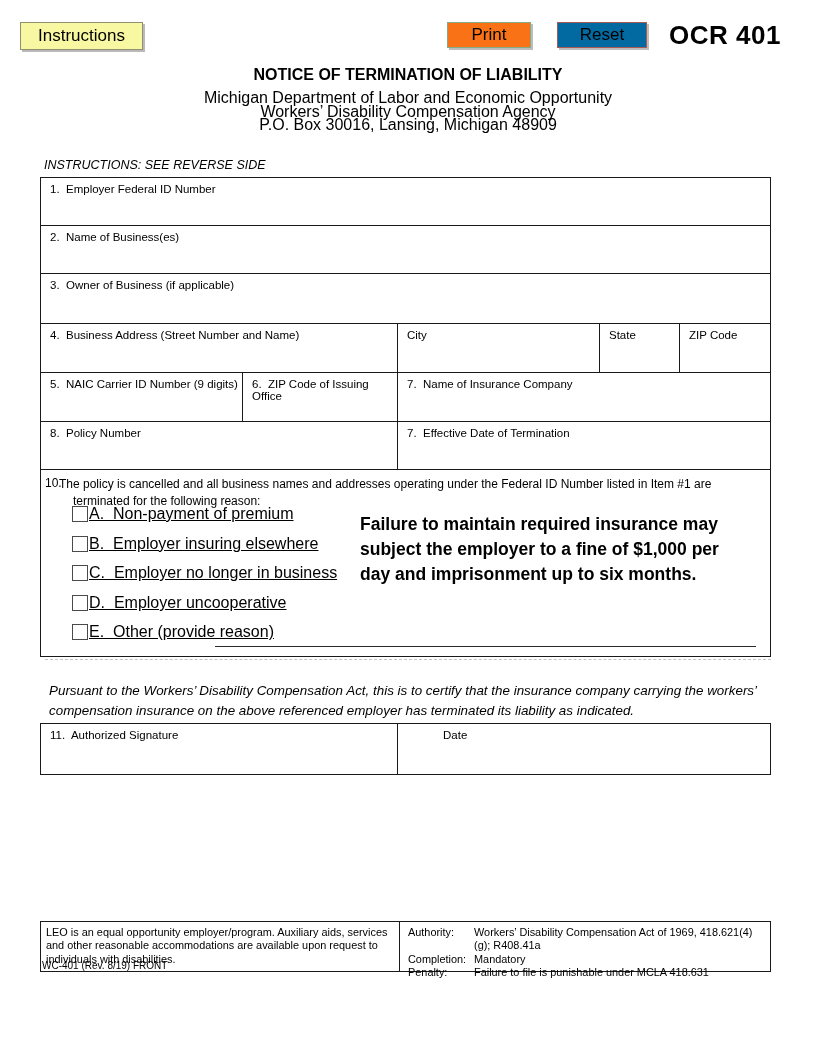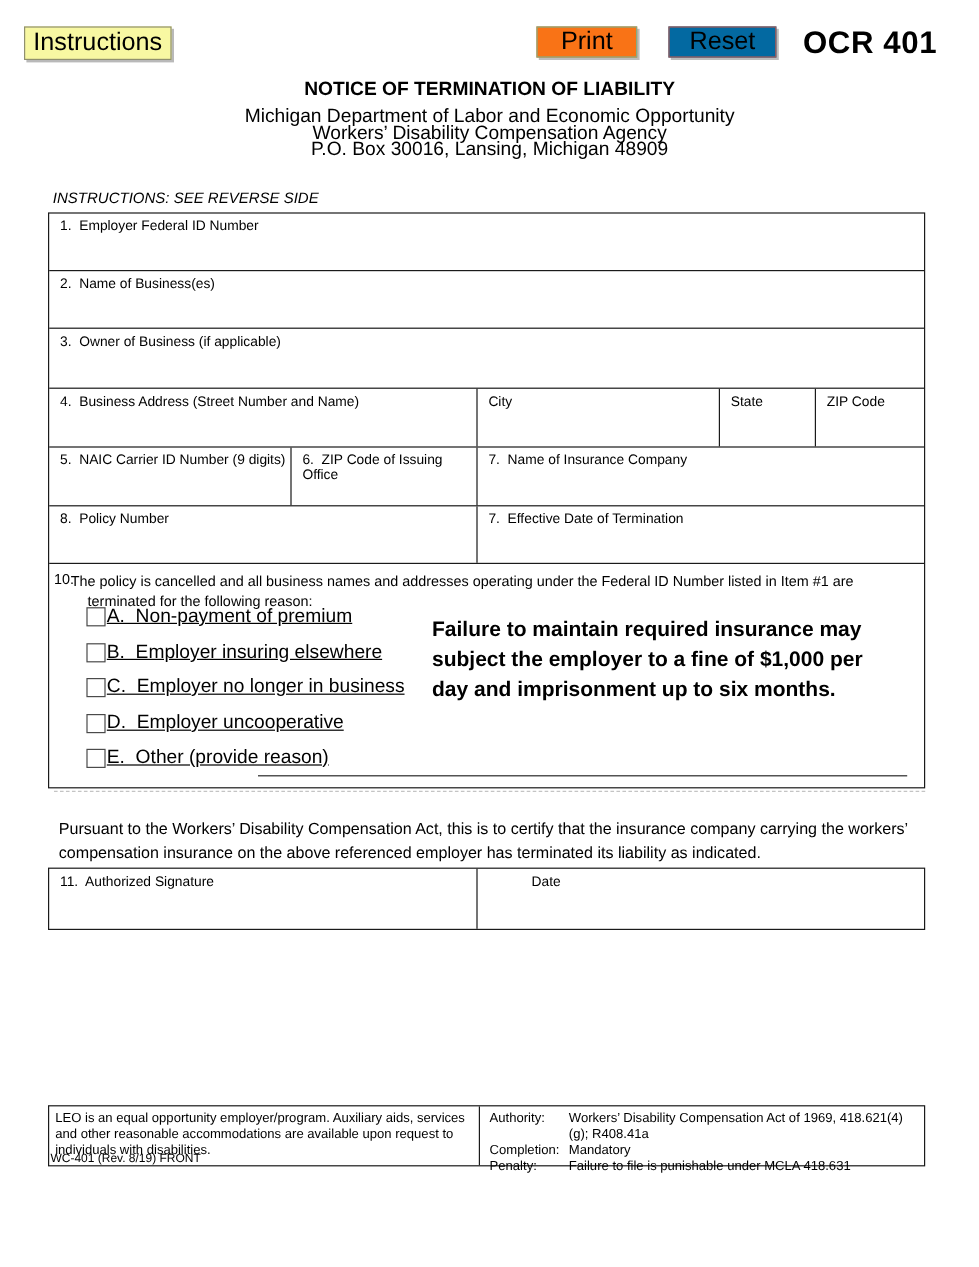--- a/index.html
+++ b/index.html
@@ -1,21 +1,21 @@
 <!DOCTYPE html>
 <html><head>
 <meta charset="utf-8">
 <style>
   html,body{margin:0;padding:0;}
   .page{position:relative;width:816px;height:1056px;background:#ffffff;overflow:hidden;
         font-family:"Liberation Sans", sans-serif;color:#000;}
 
   
   .btn{position:absolute;display:flex;align-items:center;justify-content:center;
-       font-size:21px;cursor:pointer;box-sizing:border-box;}
+       font-size:17px;cursor:pointer;box-sizing:border-box;}
   .btn-instructions{left:20px;top:22px;width:123px;height:28px;border:1px solid #90906e;
        box-shadow:2px 2px 0 #b9b9b9;}
   .btn-print{left:447px;top:22px;width:84px;height:26px;border:1px solid #84ac84;
        box-shadow:2px 2px 0 #bdbdbd;}
   .btn-reset{left:557px;top:22px;width:90px;height:26px;border:1px solid #a85a55;
        box-shadow:2px 2px 0 #bdbdbd;}
   .ocr-code{position:absolute;right:35px;top:20px;font-size:26px;font-weight:bold;letter-spacing:0.5px;}
 
   
   .header{position:absolute;left:0;top:66px;width:816px;text-align:center;}
@@ -46,21 +46,21 @@
   .opt{position:absolute;left:31px;display:flex;align-items:center;}
   .opt .box{width:14px;height:14px;border:1px solid #4a4a4a;background:#fff;flex:0 0 14px;}
   .opt .olabel{margin-left:1px;font-size:16px;white-space:pre-wrap;text-decoration:underline;}
   .opt-a{top:35px;}.opt-b{top:65px;}.opt-c{top:94px;}.opt-d{top:124px;}.opt-e{top:153px;}
   .warning{position:absolute;left:319px;top:42px;width:362px;font-size:17.5px;
            font-weight:bold;line-height:25px;}
   .other-line{position:absolute;left:174px;top:176px;width:541px;border-bottom:1px solid #2a2a2a;}
 
   .cutline{position:absolute;left:45px;top:659px;width:726px;border-top:1px dashed #c4c4c4;}
 
-  .certify{position:absolute;left:49px;top:681px;width:727px;font-size:13.4px;line-height:19.5px;}
+  .certify{position:absolute;left:49px;top:681px;width:727px;font-size:13.4px;line-height:19.5px;font-style:italic;}
 
   
   .sigtable{position:absolute;left:40px;top:723px;width:731px;height:52px;
             border:1px solid #1a1a1a;box-sizing:border-box;display:flex;gap:36px;}
   .sigtable .fcell{padding-top:5px;}
 
   
   .bottomtable{position:absolute;left:40px;top:921px;width:731px;height:51px;
                border:1px solid #1a1a1a;box-sizing:border-box;display:flex;font-size:10.9px;}
   .leo-cell{flex:0 0 359px;width:359px;border-right:1px solid #1a1a1a;box-sizing:border-box;

